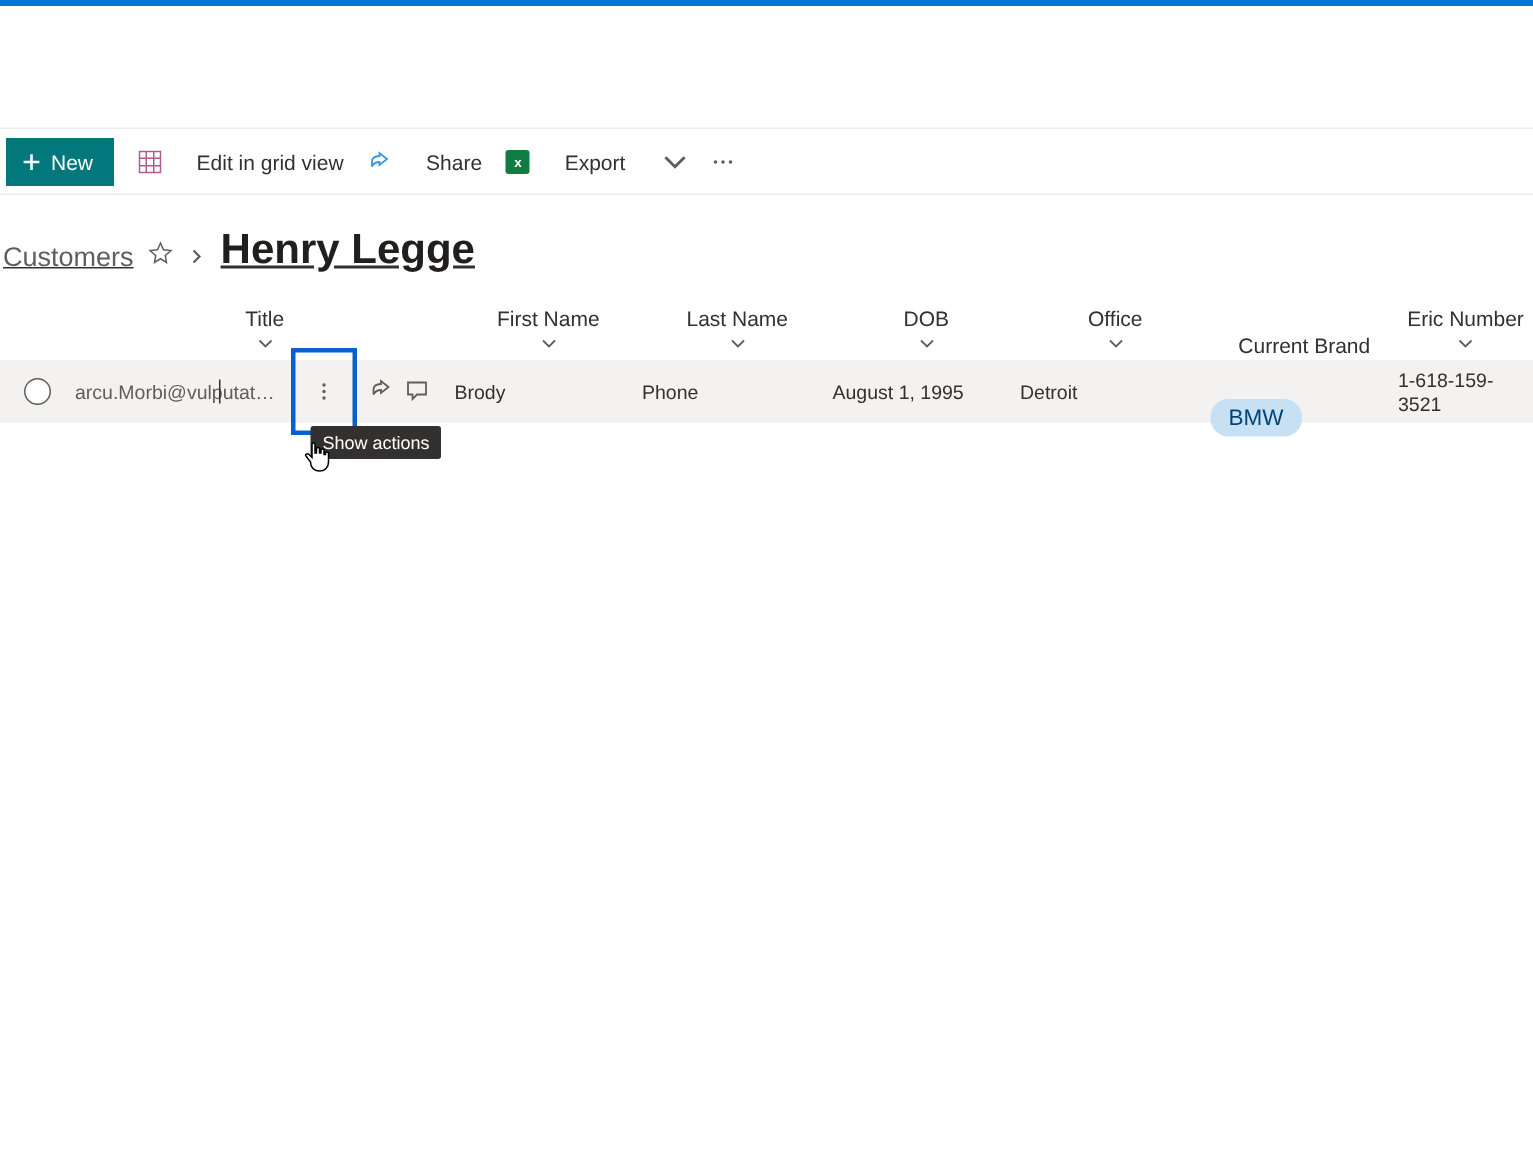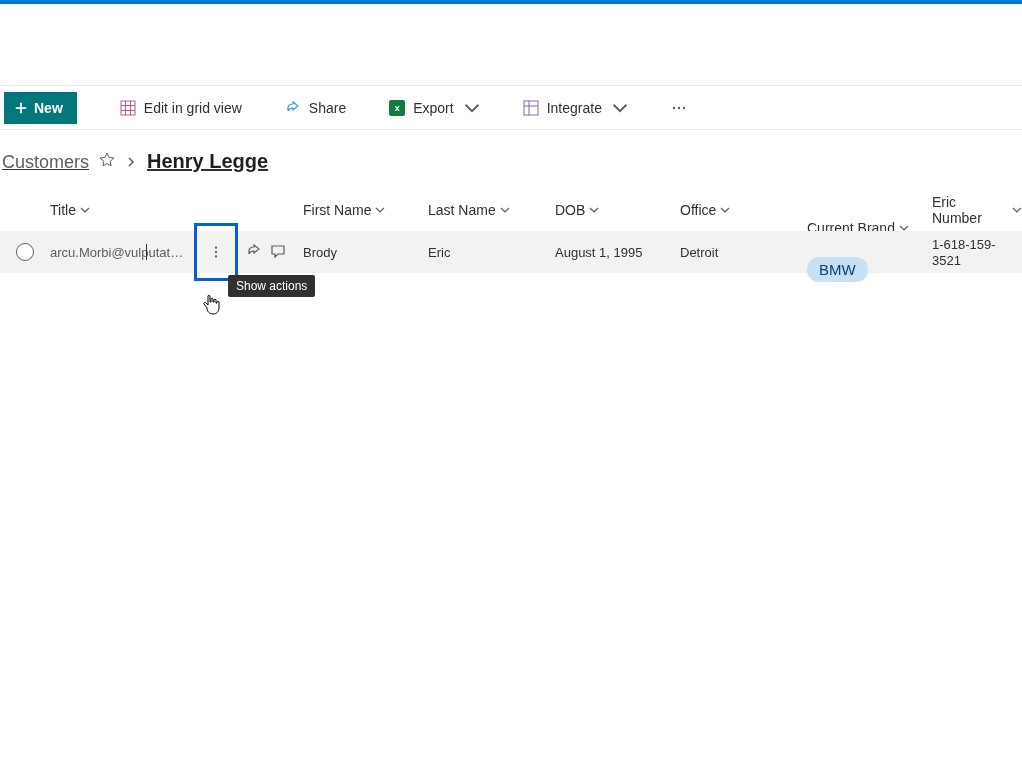--- a/index.html
+++ b/index.html
@@ -34,64 +34,62 @@
       background: #03787c;
       color: #fff;
       border: none;
       padding: 6px 14px 6px 10px;
       display: flex;
       align-items: center;
       gap: 6px;
       font-size: 14px;
       cursor: pointer;
       height: 32px;
-      font-weight: bold;
     }
     .btn-new svg { width: 14px; height: 14px; }
     .toolbar-item {
       display: flex;
       align-items: center;
-      gap: 8px;
+      gap: 23px;
       cursor: pointer;
       color: #323130;
       font-size: 14px;
       height: 32px;
-      margin-left: 27px;
     }
     .toolbar-item svg { width: 16px; height: 16px; }
     .chev { width: 10px; height: 10px; margin-left: 2px; }
     .excel-ico { width:16px; height:16px; background:#107c41; display:inline-flex; align-items:center; justify-content:center; color:#fff; font-size:9px; font-weight:bold; border-radius:2px; }
     .breadcrumb {
       display: flex;
       align-items: flex-end;
       padding: 20px 2px 16px 2px;
       gap: 10px;
       font-size: 18px;
       text-decoration: underline;
     }
     .breadcrumb .bc-link { color: #605e5c; cursor:pointer; }
     .breadcrumb .bc-star svg { width:16px; height:16px; stroke:#605e5c; fill:none; }
     .breadcrumb .bc-chev svg { width:12px; height:12px; stroke:#605e5c; }
-    .breadcrumb .bc-current { font-weight:600; color:#201f1e; font-size:20px; }
+    .breadcrumb .bc-current { font-weight:600; color:#201f1e; font-size:28px; }
     .list-header {
       display: flex;
       align-items: center;
       height: 42px;
       font-size: 14px;
       color: #323130;
     }
     .col-sel { width: 50px; }
     .col-title { width: 253px; padding-left:0; }
     .col-fn { width: 125px; }
     .col-ln { width: 127px; }
     .col-dob { width: 125px; }
     .col-office { width: 127px; }
     .col-brand { width: 125px; margin-top: 35px; }
     .col-phone { flex:1; }
-    .colhead { display:flex; align-items:center; gap:4px; cursor:pointer; font-weight:400; color:#323130; }
+    .colhead { display:flex; align-items:center; gap:4px; cursor:pointer; font-weight:400; color:#323130;flex-direction:column; }
     .colhead svg { width:10px; height:10px; }
     .list-row {
       display: flex;
       align-items: center;
       height: 42px;
       background: #f3f2f1;
       font-size: 14px;
       color: #323130;
       position: relative;
     }
@@ -171,30 +169,20 @@
 
   <div class="toolbar-item">
     <span class="excel-ico">x</span>
     <span>Export</span>
     <svg class="chev" viewBox="0 0 10 10">
         <path d="M1 3l4 4 4-4" fill="none" stroke="#605e5c" stroke-width="1.2"></path>
       </svg>
   </div>
 
 
-  <div class="toolbar-item">
-    <svg viewBox="0 0 16 16">
-        <rect x="1" y="1" width="14" height="14" fill="none" stroke="#8764b8" stroke-width="1"></rect>
-        <path d="M6 1v14M1 6h14" stroke="#8764b8" stroke-width="1"></path>
-      </svg>
-    <span>Integrate</span>
-    <svg class="chev" viewBox="0 0 10 10">
-        <path d="M1 3l4 4 4-4" fill="none" stroke="#605e5c" stroke-width="1.2"></path>
-      </svg>
-  </div>
 
   <div class="toolbar-item">
     <svg viewBox="0 0 16 16">
         <circle cx="3" cy="8" r="1.2" fill="#605e5c"></circle>
         <circle cx="8" cy="8" r="1.2" fill="#605e5c"></circle>
         <circle cx="13" cy="8" r="1.2" fill="#605e5c"></circle>
       </svg>
   </div>
 </div>
 
@@ -272,24 +260,24 @@
       </div>
       <span class="ico-small"><svg viewBox="0 0 16 16">
             <path d="M3 8c0-2 1-4 5-4V2l5 4-5 4V8c-3 0-4 1-5 3V8z" stroke-width="1.2"></path>
           </svg></span>
       <span class="ico-small"><svg viewBox="0 0 16 16">
             <path d="M2 3h12v8H8l-3 3v-3H2V3z" stroke-width="1.2"></path>
           </svg></span>
     </div>
   </div>
   <div class="col-fn"><span class="cell-txt">Brody</span></div>
-  <div class="col-ln"><span class="cell-txt">Eric</span></div>
+  <div class="col-ln"><span class="cell-txt">Phone</span></div>
   <div class="col-dob"><span class="cell-txt">August 1, 1995</span></div>
   <div class="col-office"><span class="cell-txt">Detroit</span></div>
   <div class="col-brand"><span class="tag-bmw">BMW</span></div>
   <div class="col-phone"><span class="cell-txt">1-618-159-3521</span></div>
 
-  <div class="tooltip" style="left:228px; top:44px;">Show actions</div>
+  <div class="tooltip" style="left:207px; top:44px;">Show actions</div>
 </div>
 
 <svg class="cursor-hand" width="22" height="24" viewBox="0 0 22 24">
   <path d="M7 3c0-1 2-1 2 0v6h1V6c0-1 2-1 2 0v3h1V7c0-1 2-1 2 0v3h1V9c0-1 2-1 2 0v6c0 3-2 6-6 6s-6-3-6-6l-3-4c-1-1 1-2 2-1l2 2V3z" fill="#fff" stroke="#000" stroke-width="1"></path>
 </svg>
 
 </body></html>

